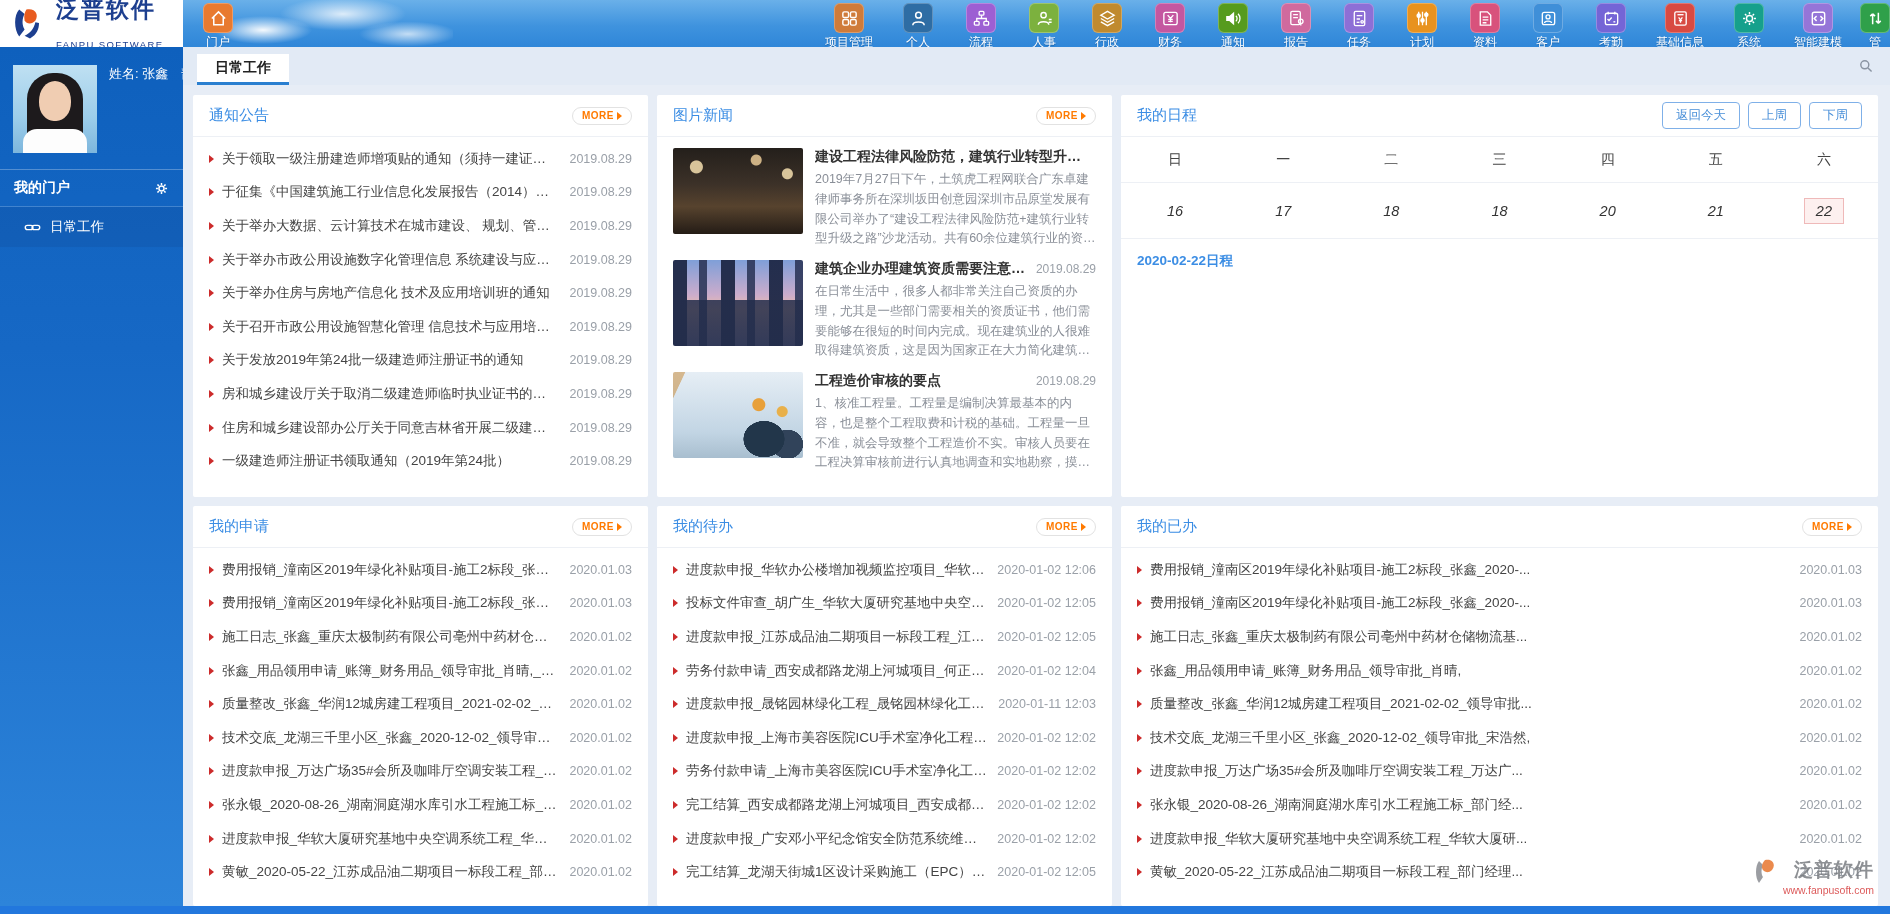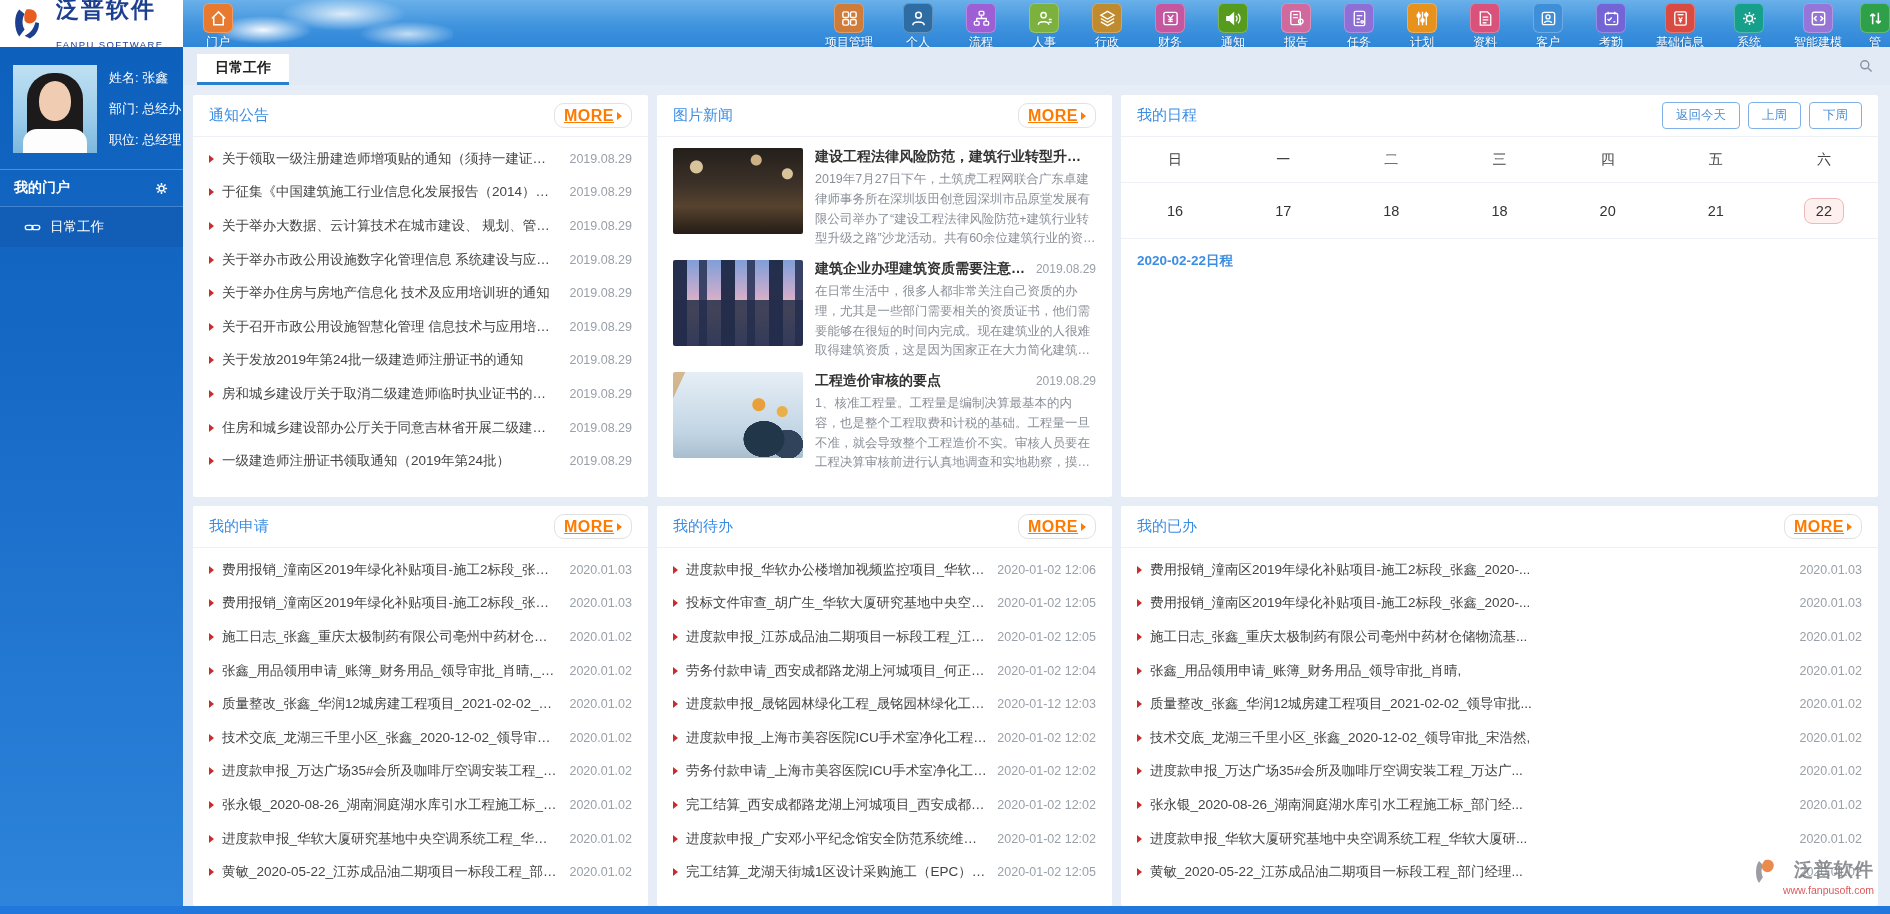--- a/index.html
+++ b/index.html
@@ -39,43 +39,43 @@
   .body-row { display:flex; height:859px; }
 
   .sidebar { width:183px; flex:none; color:#fff;
     background:linear-gradient(180deg,#0e60bd 0%,#1668c5 35%,#2d84da 100%); }
   .user-card { display:flex; padding:18px 8px 16px 13px; gap:12px; }
   .avatar { width:84px; height:88px; flex:none; position:relative; overflow:hidden;
     background:linear-gradient(180deg,#bfe0f2 0%,#9ccdea 60%,#7db6dd 100%); }
   .avatar .hair { position:absolute; left:14px; top:8px; width:56px; height:84px; border-radius:26px 26px 6px 6px; background:#1d1a1c; }
   .avatar .face { position:absolute; left:26px; top:16px; width:32px; height:40px; border-radius:50% 50% 46% 46%; background:#f0cdb2; }
   .avatar .shirt { position:absolute; left:10px; bottom:-6px; width:64px; height:30px; border-radius:14px 14px 0 0; background:#fdfdfd; }
-  .user-lines { display:flex; flex-direction:column; justify-content:center; gap:13px; font-size:13px; white-space:nowrap; }
+  .user-lines { display:flex; flex-direction:row; justify-content:flex-end; gap:13px; font-size:13px; white-space:nowrap; }
   .sb-section { border-top:1px solid rgba(255,255,255,.28); border-bottom:1px solid rgba(255,255,255,.2);
     height:38px; display:flex; align-items:center; justify-content:space-between; padding:0 14px;
     font-size:14px; font-weight:bold; }
   .sb-item { height:40px; display:flex; align-items:center; gap:9px; padding-left:24px; font-size:13.5px;
     background:rgba(6,40,92,.10); cursor:pointer; }
 
   
   .main { flex:1; display:flex; flex-direction:column; min-width:0; }
   .tabbar { height:38px; background:#e2eaf5; display:flex; align-items:flex-end; padding:0 0 0 14px; position:relative; flex:none; }
   .tab { background:#fff; height:31px; padding:0 18px; display:flex; align-items:center;
     font-size:14px; font-weight:bold; color:#222; border-bottom:3px solid #2a7fd0; cursor:pointer; }
   .tab-search { position:absolute; right:16px; top:11px; cursor:pointer; }
 
   .content { flex:1; padding:10px 12px 0 10px; display:grid; grid-template-columns:455px 455px 1fr;
     grid-template-rows:402px 1fr; gap:9px; position:relative; min-height:0; }
   .panel { background:#fff; overflow:hidden; border-radius:2px; }
   .panel-h { height:42px; display:flex; justify-content:space-between; align-items:center; padding:0 16px;
     border-bottom:1px solid #edf0f5;gap:17px; }
   .panel-title { color:#3b8de4; font-size:15px; }
   .more-btn { border:1px solid #e2e2e2; border-radius:10px; background:#fff; color:#ff7a00;
-    font-size:16px; font-weight:bold; letter-spacing:.5px; padding:2.5px 9px; cursor:pointer;
-    display:flex; align-items:center; gap:3px;text-decoration:underline; }
+    font-size:10px; font-weight:bold; letter-spacing:.5px; padding:2.5px 9px; cursor:pointer;
+    display:flex; align-items:center; gap:3px; }
   .more-btn .arr { width:0; height:0; border-left:5px solid #ff7a00; border-top:4px solid transparent; border-bottom:4px solid transparent; }
 
   .list { padding:5px 16px 0 16px; }
   .lrow { height:33.6px; display:flex; align-items:center; cursor:pointer; }
   .tri { width:0; height:0; border-left:5px solid #cc2b2b; border-top:4px solid transparent; border-bottom:4px solid transparent; flex:none; }
   .lrow .txt { flex:1; margin:0 10px 0 8px; font-size:13.5px; color:#444; white-space:nowrap; overflow:hidden; text-overflow:ellipsis; }
   .lrow .date { color:#9aa0a8; font-size:12.5px; white-space:nowrap; }
 
   .news-item { display:flex; margin:11px 16px 0 16px; }
   .thumb { width:130px; height:86px; border-radius:2px; margin-right:12px; flex:none; }
@@ -102,23 +102,23 @@
   .news-text { margin-top:4px; font-size:12.5px; color:#8a8f98; line-height:1.58;
     display:-webkit-box; -webkit-line-clamp:4; -webkit-box-orient:vertical; overflow:hidden; }
 
   
   .cal-btns { display:flex; gap:8px; }
   .cal-btn { border:1px solid #7fb0e8; color:#4a90d9; background:#fff; border-radius:4px;
     font-size:12.5px; padding:4px 13px; cursor:pointer; }
   .week-row,.days-row { display:grid; grid-template-columns:repeat(7,1fr); text-align:center; align-items:center; }
   .week-row { height:46px; border-bottom:1px solid #edf0f5; font-size:14px; color:#444; }
   .days-row { height:56px; border-bottom:1px solid #edf0f5; font-size:14.5px; color:#333; }
-  .day-cell { cursor:pointer; }
+  .day-cell { cursor:pointer;font-style:italic; }
   .day-cell span { display:inline-block; padding:4px 11px; border:1px solid transparent; }
-  .day-cell span.sel { border:1px solid #efb9b9; background:#fdf0ef; border-radius:8px; }
+  .day-cell span.sel { border:1px solid #efb9b9; background:#fdf0ef; border-radius:0; }
   .sched-label { color:#3b8de4; font-size:13.5px; padding:13px 16px;font-weight:bold; }
 
   .watermark { position:absolute; right:16px; bottom:10px; display:flex; align-items:flex-start; gap:4px; opacity:.85; }
   .wm-col { display:flex; flex-direction:column; align-items:flex-end; }
   .wm-brand { color:#7a7d82; font-size:19px; font-weight:bold; letter-spacing:1px; }
   .wm-url { color:#d63c3c; font-size:10.5px; margin-top:1px; }
 
   .footer-strip { height:8px; background:#2277dd; }
 
   svg.i { display:block; }
@@ -599,21 +599,21 @@
               <span class="date">2020-01-02 12:05</span>
             </div>
             <div class="lrow">
               <span class="tri"></span>
               <span class="txt">劳务付款申请_西安成都路龙湖上河城项目_何正茂_西安成都路...</span>
               <span class="date">2020-01-02 12:04</span>
             </div>
             <div class="lrow">
               <span class="tri"></span>
               <span class="txt">进度款申报_晟铭园林绿化工程_晟铭园林绿化工程_陈菲_陈菲</span>
-              <span class="date">2020-01-12 12:03</span>
+              <span class="date">2020-01-11 12:03</span>
             </div>
             <div class="lrow">
               <span class="tri"></span>
               <span class="txt">进度款申报_上海市美容医院ICU手术室净化工程_上海市美容医...</span>
               <span class="date">2020-01-02 12:02</span>
             </div>
             <div class="lrow">
               <span class="tri"></span>
               <span class="txt">劳务付款申请_上海市美容医院ICU手术室净化工程_李若君_上...</span>
               <span class="date">2020-01-02 12:02</span>

